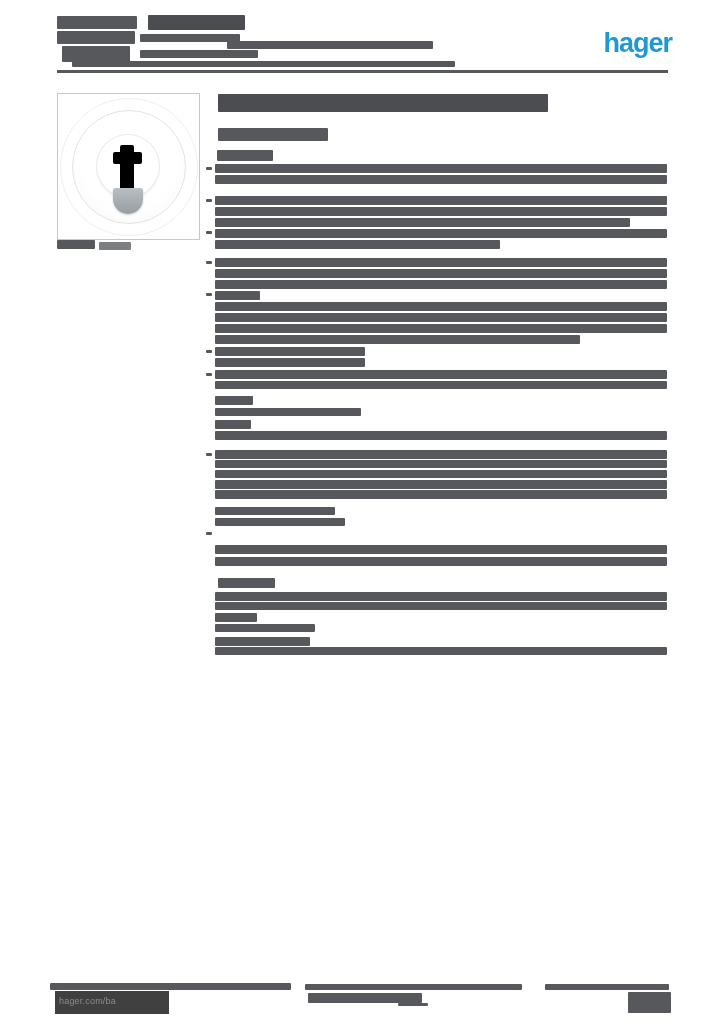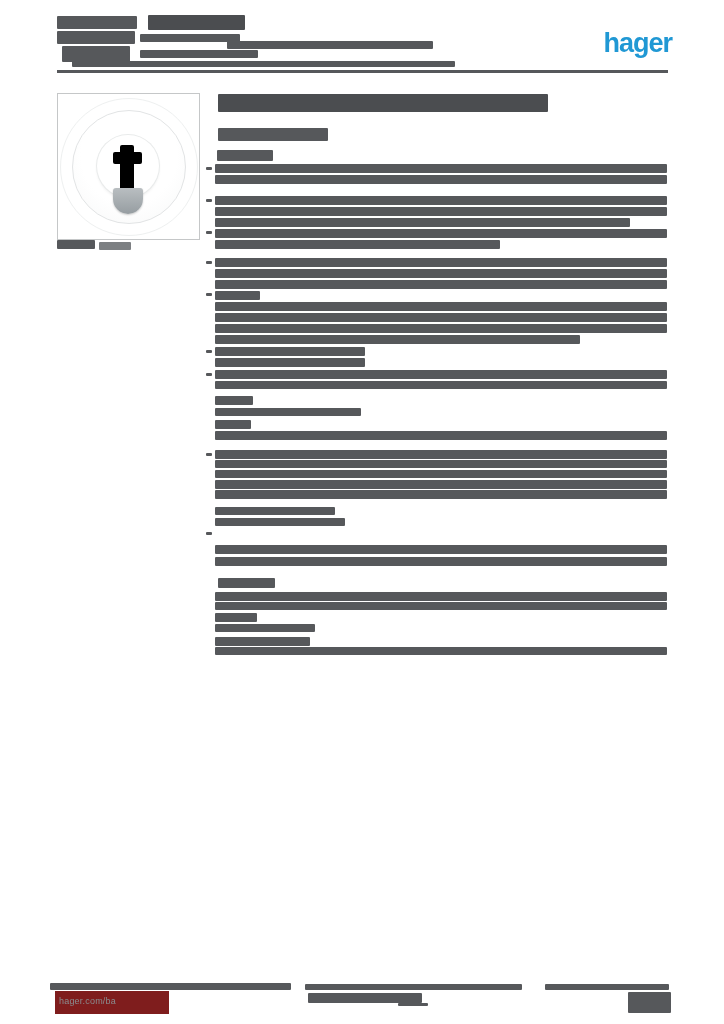--- a/index.html
+++ b/index.html
@@ -47,21 +47,21 @@
     border-radius:2px;
   }
   .prod .tab{
     position:absolute;left:55px;top:94px;width:30px;height:26px;
     background:linear-gradient(#b9bec1,#969da1);
     border-radius:3px 3px 15px 15px;
     box-shadow:0 1px 2px rgba(0,0,0,0.2);
   }
   
   .linkbox{
-    position:absolute;left:55px;top:991px;width:114px;height:23px;background:#7f1d1d;
+    position:absolute;left:55px;top:991px;width:114px;height:23px;background:#404040;
   }
   .linkbox a{
     display:block;padding:5px 0 0 4px;
     font-size:9px;color:#8a8d90;text-decoration:none;letter-spacing:0.2px;
   }
 </style>
 </head>
 <body style="--bar: #56585b; --bar-dark: #4b4d50; --logo: #2098d4;">
 
 <div class="layer">

